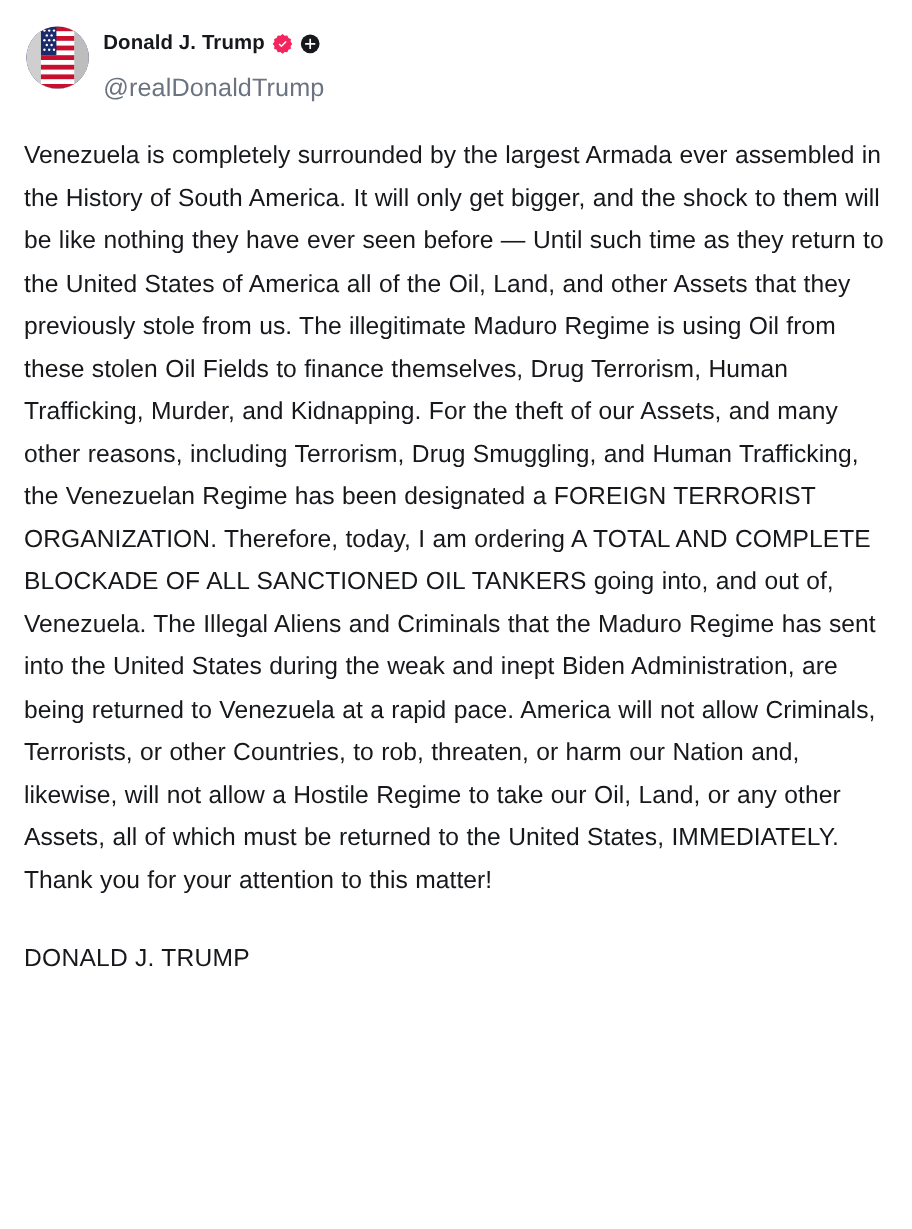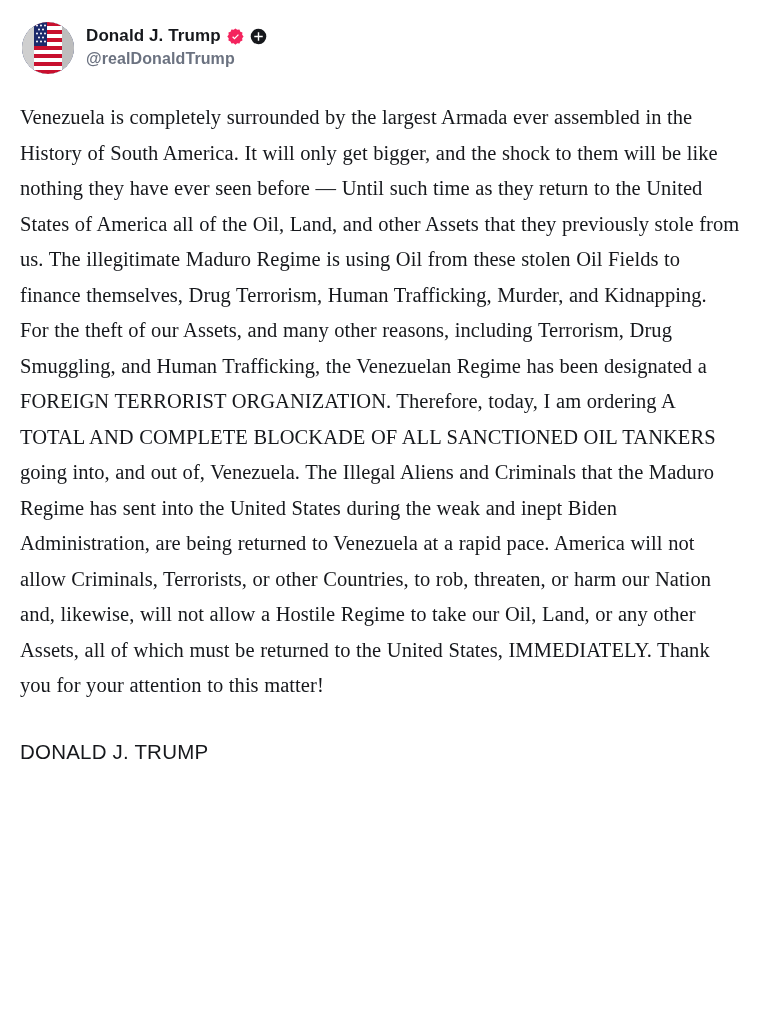--- a/index.html
+++ b/index.html
@@ -54,34 +54,32 @@
     color: #16181c;
     letter-spacing: 0.1px;
   }
   .badge {
     width: 17px;
     height: 17px;
     flex: 0 0 auto;
     display: inline-block;
   }
   .handle {
-    font-size: 16px;
+    font-size: 21px;
     color: #6b7280;
-    margin-top: 4px;
+    margin-top: 16px;
     letter-spacing: 0.1px;
-    font-weight: bold;
   }
   .body {
     margin-top: 26px;
     font-size: 20.5px;
     line-height: 35.5px;
     color: #16181c;
     letter-spacing: 0.05px;
     word-spacing: 0.4px;
-    font-family: Liberation Serif, serif;
   }
   .body p {
     margin: 0;
   }
   .sig {
     margin-top: 30px;
     font-size: 20.5px;
     line-height: 35.5px;
     color: #16181c;
     letter-spacing: 0.2px;

